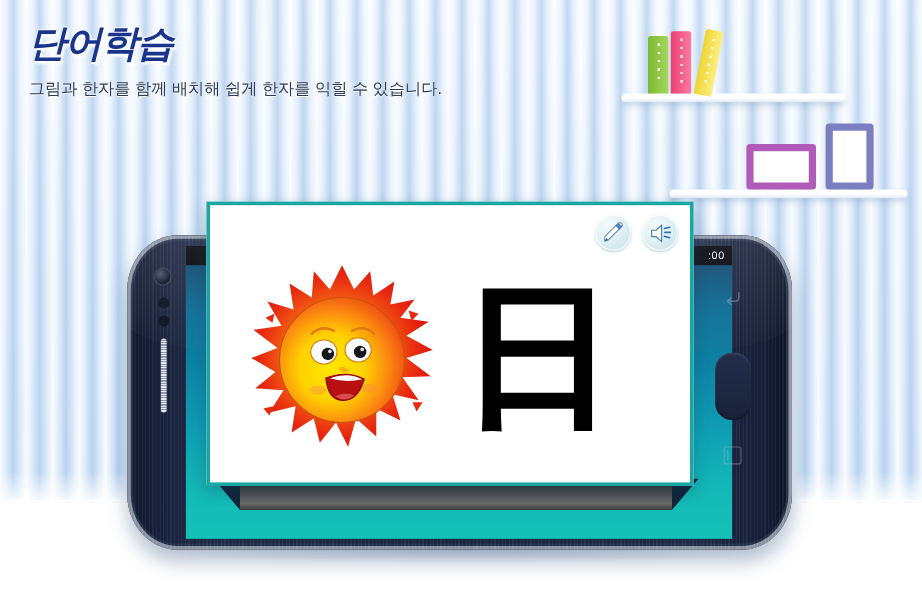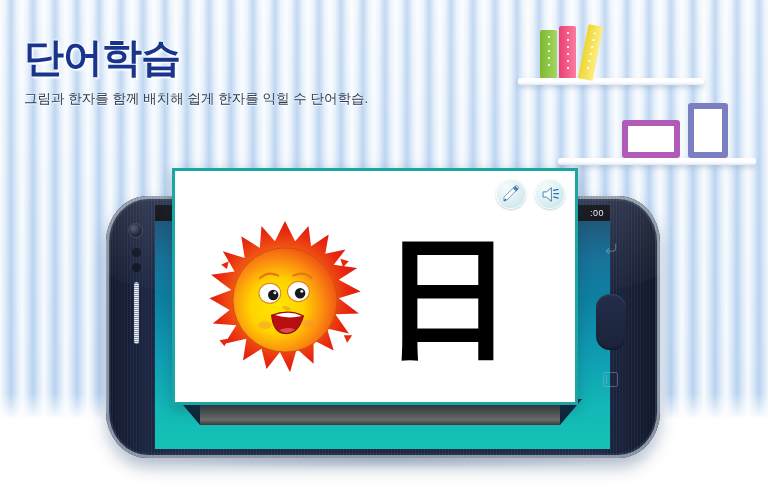--- a/index.html
+++ b/index.html
@@ -27,23 +27,24 @@
     background:linear-gradient(180deg,rgba(255,255,255,0) 0%,rgba(255,255,255,0.75) 80%,#ffffff 100%);
   }
   .floor{
     position:absolute;left:0;top:419px;width:768px;height:81px;
     background:#ffffff;
   }
 
   
   .header{position:absolute;left:24px;top:18px;width:470px;}
   .title{
-    font-size:40px;font-weight:bold;color:#18348c;letter-spacing:-1px;
-    line-height:1.25;margin:14px 0 6px 0;
+    font-size:31px;font-weight:bold;color:#18348c;letter-spacing:-1px;
+    line-height:1.25;margin:0 0 6px 0;
     text-shadow:0 1px 0 #ffffff, 1px 0 0 #ffffff, 0 -1px 1px rgba(255,255,255,.9), 2px 2px 2px rgba(255,255,255,.8);
+    font-style:italic;
   }
   .subline{
     font-size:13.5px;color:#2d3c52;line-height:1.65;margin:0;white-space:nowrap;
     text-shadow:0 1px 0 rgba(255,255,255,.95);
   }
 
   
   .shelf{position:absolute;height:7px;border-radius:3px;
     background:linear-gradient(180deg,#ffffff 0%,#ffffff 55%,#dfeaf6 100%);
     box-shadow:0 3px 5px rgba(120,150,185,.35);}
@@ -176,21 +177,21 @@
     </div>
   </div>
 
   <div class="frames">
     <div class="frame" style="left:0px;width:58px;height:38px;border:6px solid #b05bb8;border-radius:3px;"></div>
     <div class="frame" style="left:66px;width:40px;height:55px;border:6px solid #7b7ec0;border-radius:3px;"></div>
   </div>
 
   <div class="header">
     <div class="title">단어학습</div>
-    <p class="subline">그림과 한자를 함께 배치해 쉽게 한자를 익힐 수 단어학습.</p>
+    <p class="subline">그림과 한자를 함께 배치해 쉽게 한자를 익힐 수 있습니다.</p>
   </div>
 
   <div class="phone-shadow"></div>
   <div class="phone">
     <div class="phone-brush"></div>
 
     <div class="cam"></div>
     <div class="sensor1"></div>
     <div class="sensor2"></div>
     <div class="earpiece"></div>

